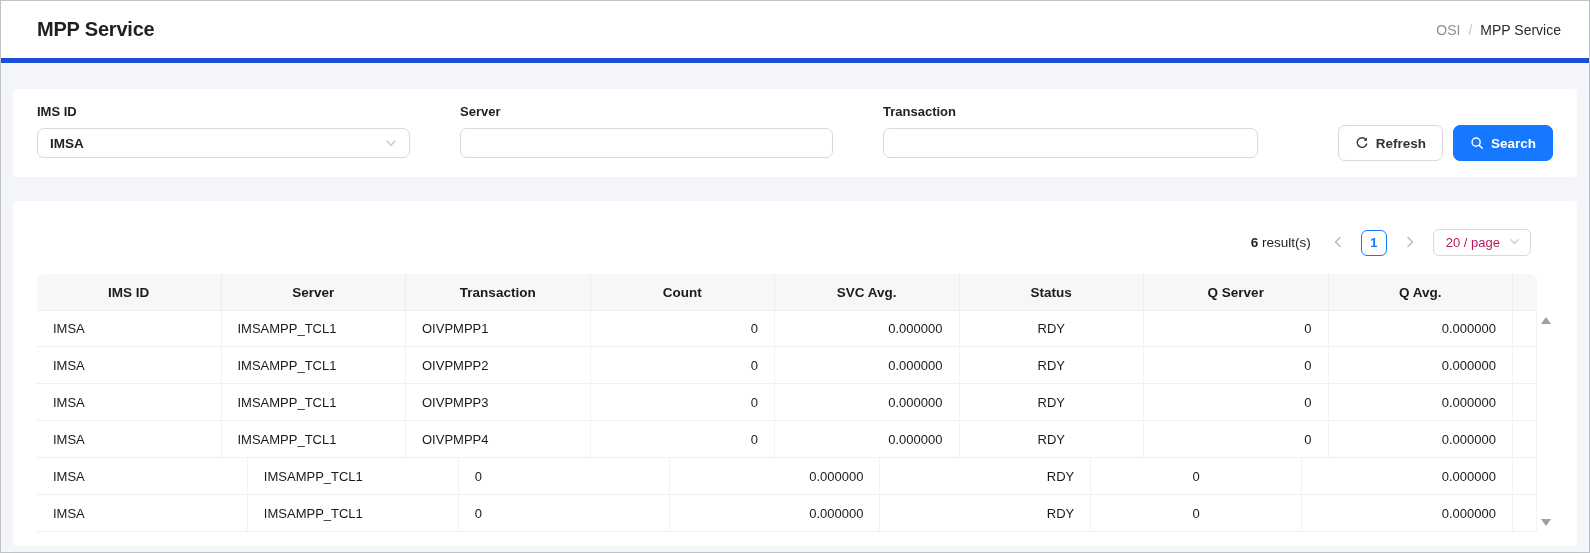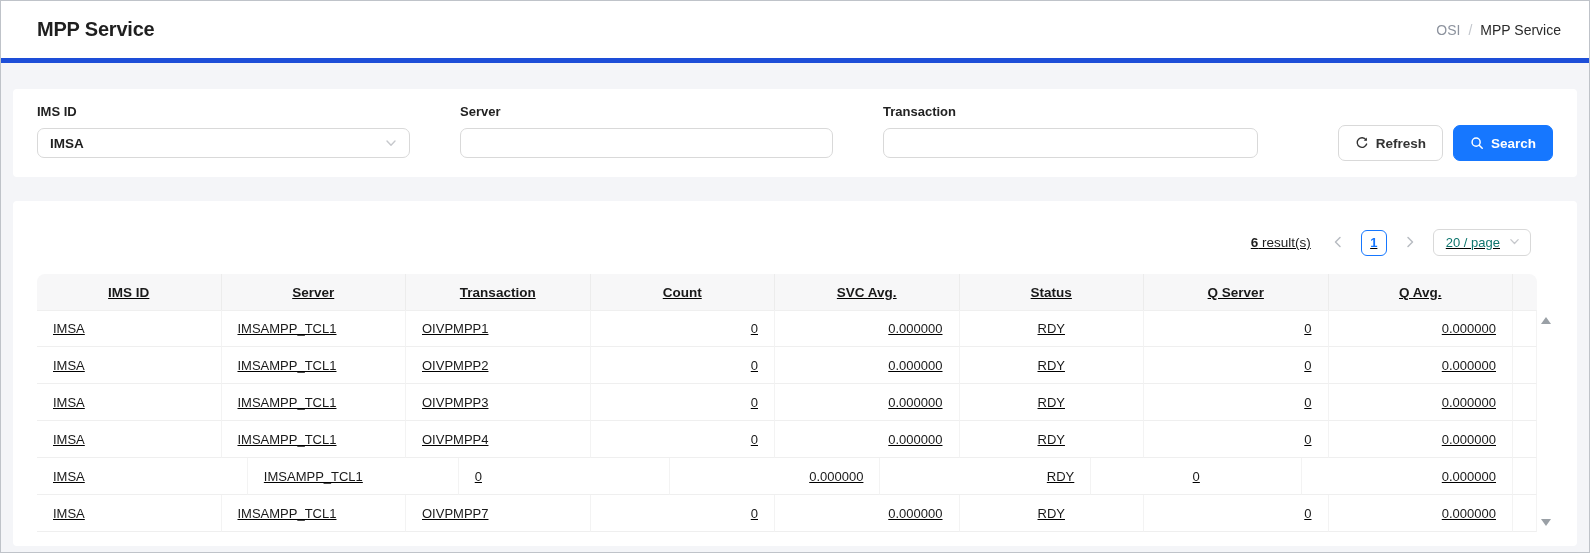--- a/index.html
+++ b/index.html
@@ -63,21 +63,20 @@
   .btn-refresh { background:#fff; border-color:#d9d9d9; color:#333; }
   .btn-search  { background:#1677ff; border-color:#1677ff; color:#ffffff; }
   .btn .ic { display:inline-flex; }
 
   
   .content-panel {
     margin:24px 12px 7px 12px;
     background:#ffffff; border-radius:4px;
     height:345px;
     overflow:hidden;
-    text-decoration:underline;
   }
 
   .results-bar {
     display:flex; align-items:center; justify-content:flex-end;
     padding:28px 46px 18px 24px; gap:12px;
   }
   .result-count { font-size:13.5px; color:#1f1f1f; margin-right:4px; }
   .result-count b { font-weight:700; }
   .pg-arrow {
     width:22px; height:26px; display:inline-flex; align-items:center; justify-content:center;
@@ -85,21 +84,21 @@
   }
   .pg-page {
     min-width:26px; height:26px; border:1px solid #1677ff; border-radius:6px;
     color:#1677ff; font-size:13px; font-weight:600;
     display:inline-flex; align-items:center; justify-content:center;
     background:#fff; cursor:pointer; padding:0 6px;
   }
   .pg-size {
     height:27px; border:1px solid #d9d9d9; border-radius:6px; background:#fff;
     display:inline-flex; align-items:center; gap:9px; padding:0 10px 0 12px;
-    font-size:13px; color:#0f766e; cursor:pointer;
+    font-size:13px; color:#be185d; cursor:pointer;
   }
 
   
   .table-wrap { margin:0 24px; position:relative; }
   .tbl { width:calc(100% - 16px); }
   .tr { display:flex; }
   .th, .td {
     flex:1; display:flex; align-items:center; padding:0 16px;
     font-size:13px; color:#1a1a1a; overflow:hidden; white-space:nowrap;
   }
@@ -284,21 +283,20 @@
     <div class="td">0.000000</div>
     <div class="td">RDY</div>
     <div class="td">0</div>
     <div class="td">0.000000</div>
     <div class="td spacer"></div>
   </div>
 
   <div class="tr">
     <div class="td">IMSA</div>
     <div class="td">IMSAMPP_TCL1</div>
-    <div class="td">OIVPMPP7</div>
     <div class="td">0</div>
     <div class="td">0.000000</div>
     <div class="td">RDY</div>
     <div class="td">0</div>
     <div class="td">0.000000</div>
     <div class="td spacer"></div>
   </div>
 </div>
       </div>
       <div class="vscroll">

